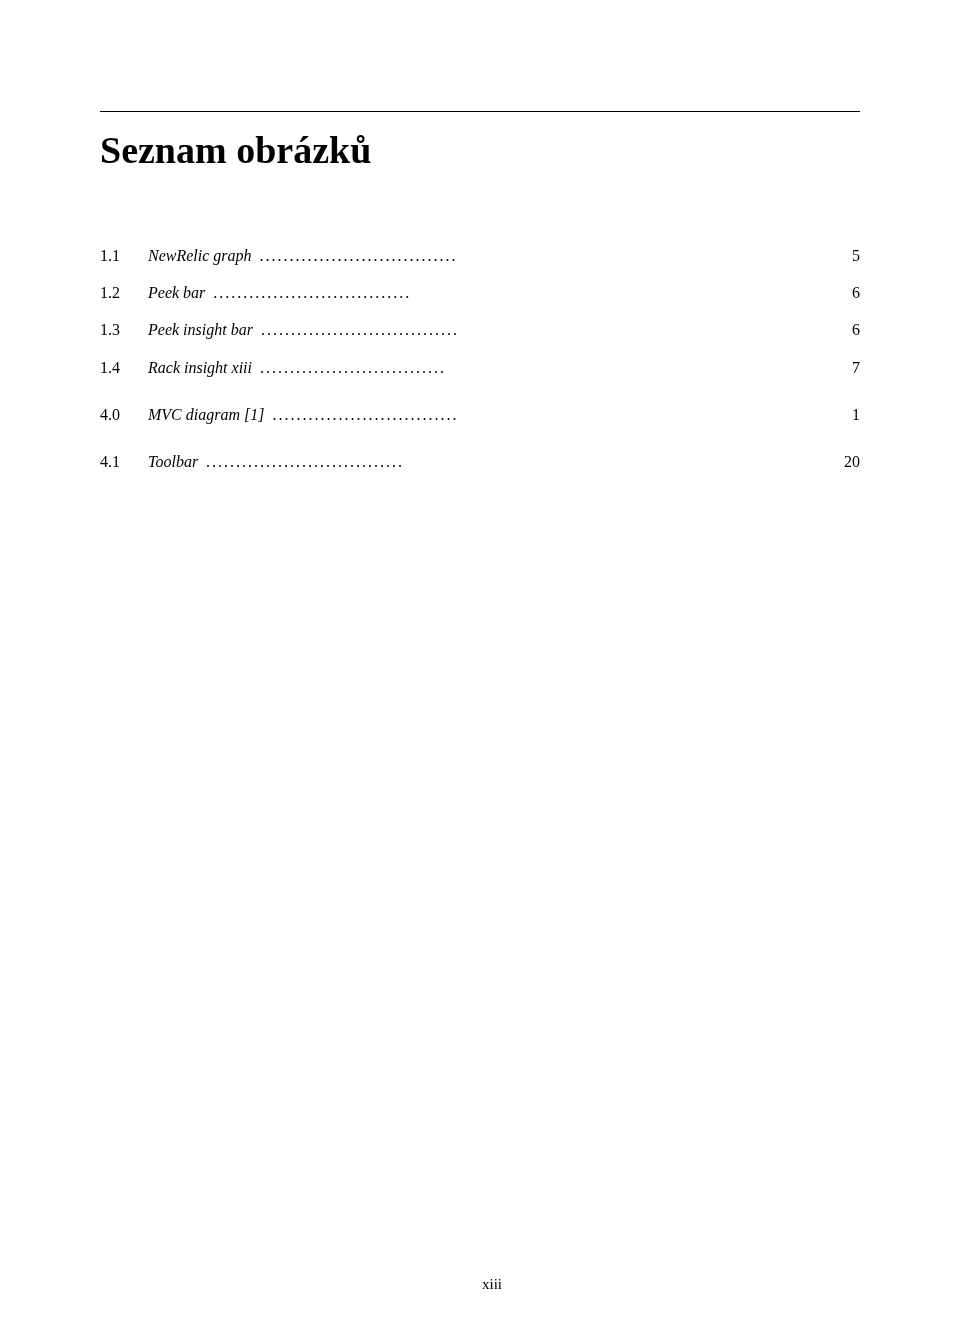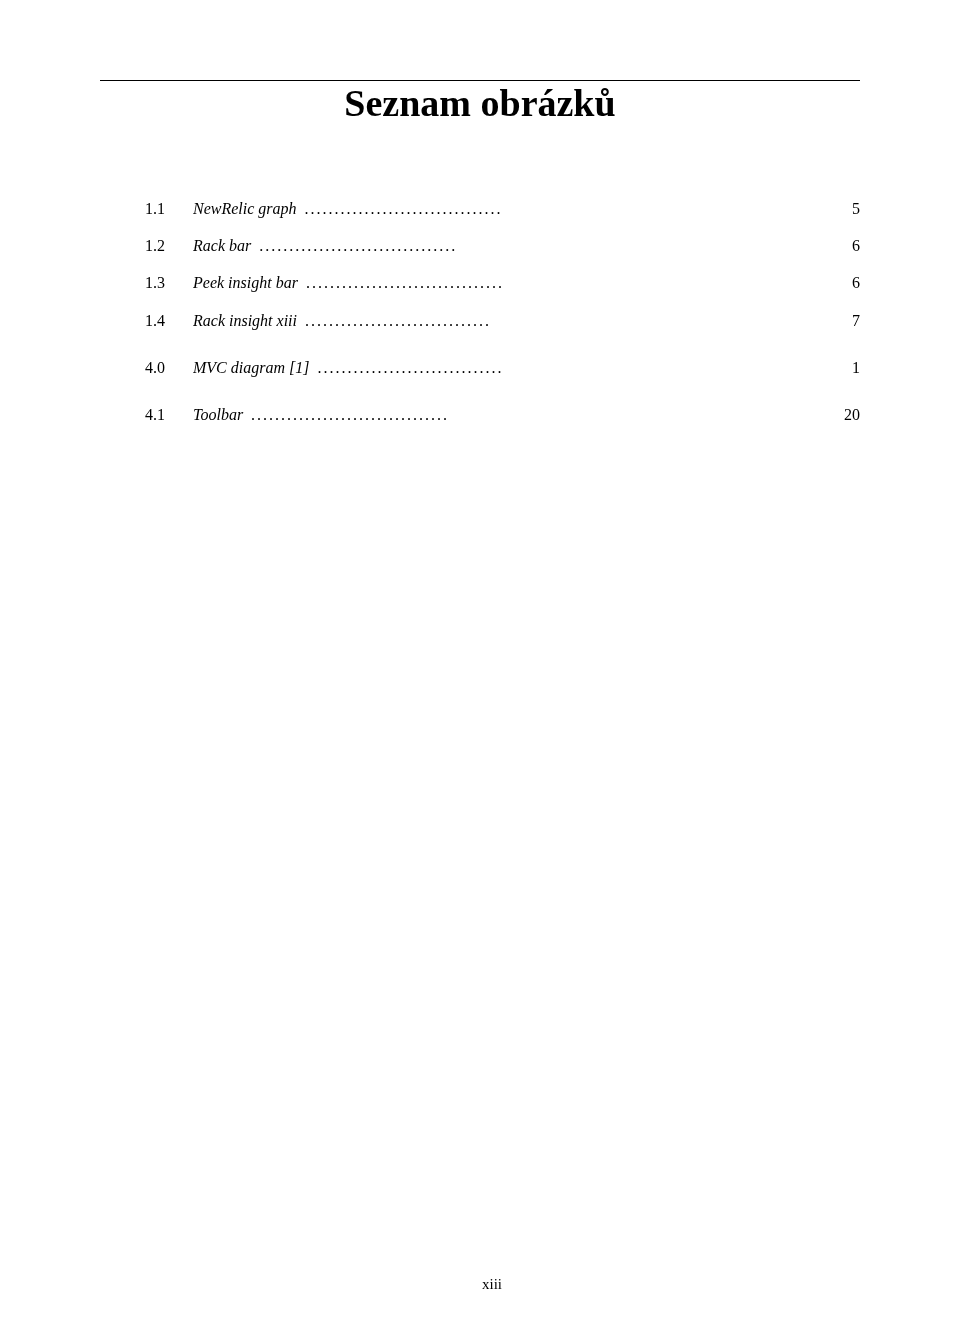--- a/index.html
+++ b/index.html
@@ -18,42 +18,43 @@
 
     .page {
       width: 960px;
       min-height: 1343px;
       background: #ffffff;
       padding: 80px 100px 80px 100px;
       position: relative;
     }
 
     .page-title {
-      text-align: center;
+      text-align: left;
       font-size: 38px;
       font-weight: bold;
       font-family: "Computer Modern", Georgia, "Times New Roman", serif;
       margin-bottom: 60px;
       padding-bottom: 10px;
       border-top: 1px solid #000;
+      padding-top: 16px;
+      margin-top: 31px;
     }
 
     .toc-list {
       list-style: none;
       width: 100%;
     }
 
     .toc-item {
       display: flex;
       align-items: flex-end;
       margin-bottom: 10px;
       font-size: 16px;
       font-family: "Computer Modern", Georgia, "Times New Roman", serif;
       line-height: 1.7;
-      margin-left: 45px;
     }
 
     .toc-item .number {
       min-width: 48px;
       font-size: 16px;
     }
 
     .toc-item .label {
       flex: 1;
       display: flex;
@@ -112,21 +113,21 @@
         <span class="number">1.1</span>
         <div class="label">
           <span class="title-text">NewRelic graph</span>
           <span class="dots">.................................</span>
           <span class="page-num">5</span>
         </div>
       </li>
       <li class="toc-item">
         <span class="number">1.2</span>
         <div class="label">
-          <span class="title-text">Rack bar</span>
+          <span class="title-text">Peek bar</span>
           <span class="dots">.................................</span>
           <span class="page-num">6</span>
         </div>
       </li>
       <li class="toc-item">
         <span class="number">1.3</span>
         <div class="label">
           <span class="title-text">Peek insight bar</span>
           <span class="dots">.................................</span>
           <span class="page-num">6</span>

